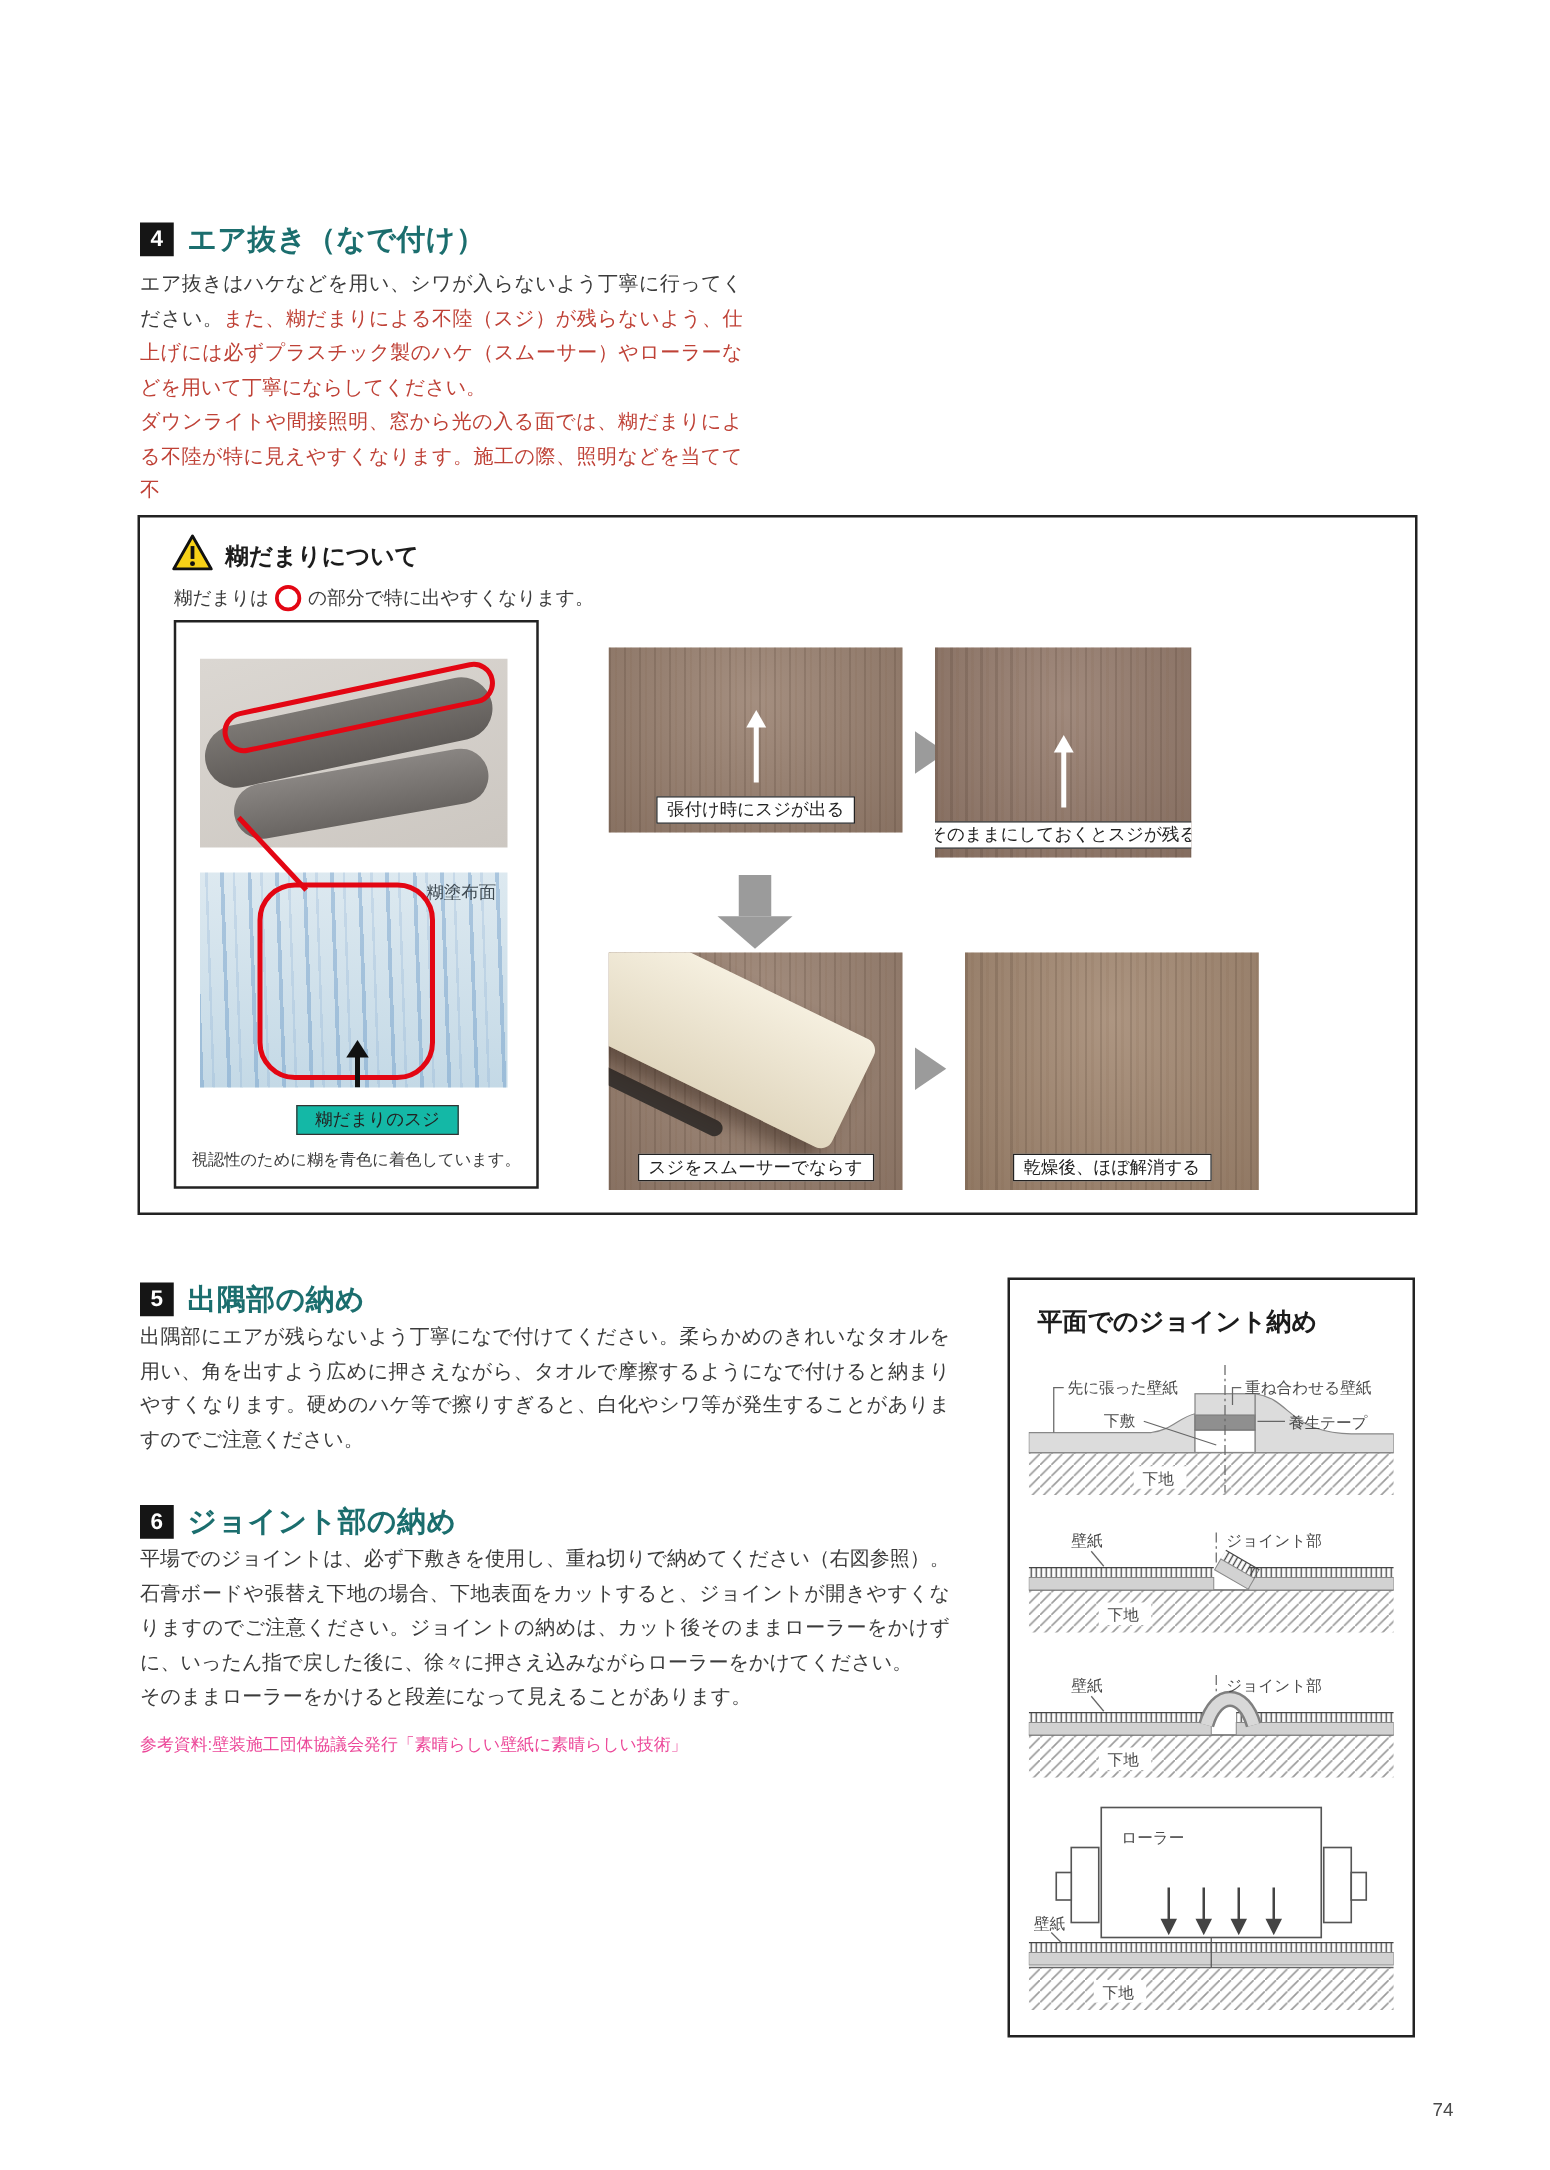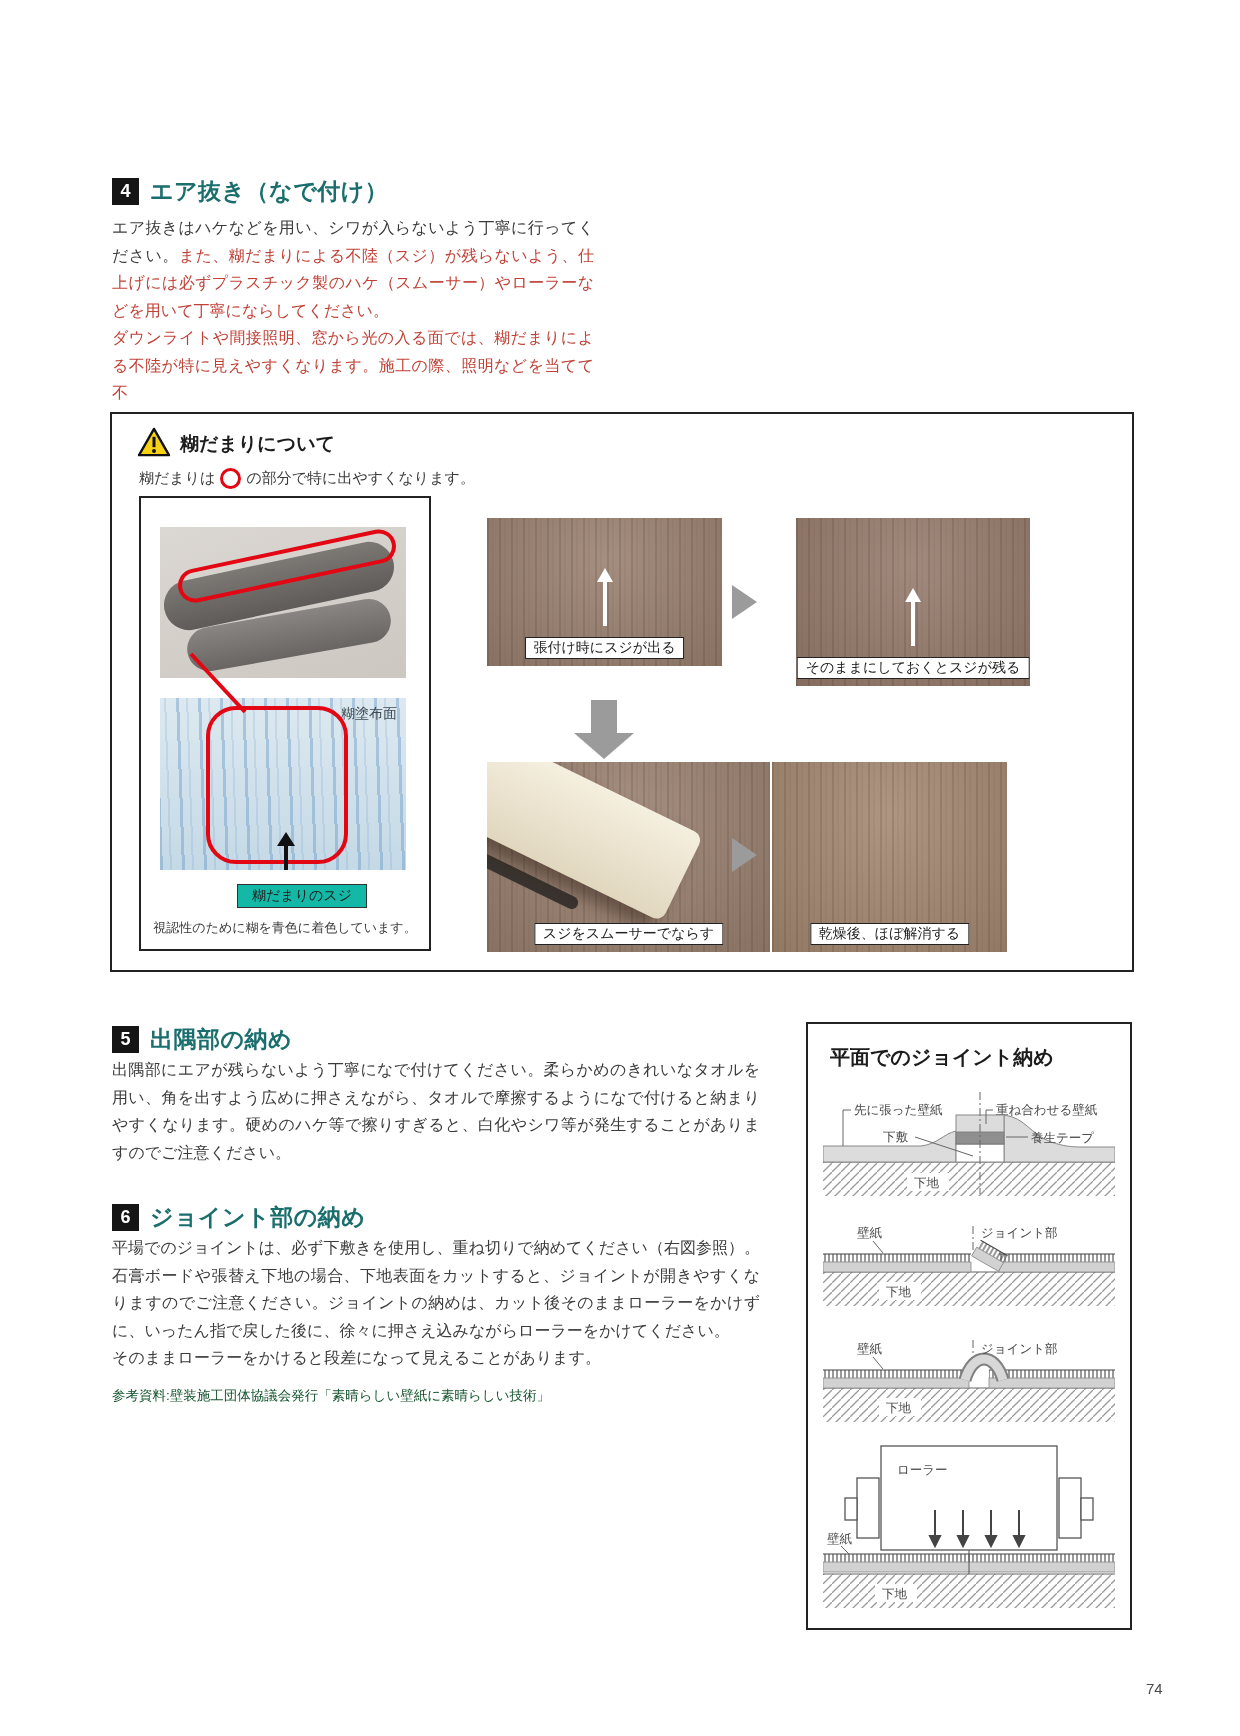--- a/index.html
+++ b/index.html
@@ -56,22 +56,22 @@
                    white-space:nowrap; color:#3b3b3b; }
 
   
   .photo { position:absolute; overflow:hidden; }
   .wp { background-color:#977e6d;
         background-image:
           repeating-linear-gradient(90deg, rgba(56,38,25,.15) 0 2px, rgba(0,0,0,0) 2px 5px,
                                     rgba(125,95,70,.12) 5px 7px, rgba(0,0,0,0) 7px 12px),
           radial-gradient(ellipse at 50% 28%, rgba(255,255,255,.13), rgba(0,0,0,.10)); }
   #photo-a { left:375px; top:104px; width:235px; height:148px; }
-  #photo-b { left:684px; top:104px; width:234px; height:168px; background-color:#93796a;text-align:center; }
-  #photo-c { left:375px; top:348px; width:283px; height:190px; }
+  #photo-b { left:636px; top:104px; width:205px; height:168px; background-color:#93796a;text-align:center; }
+  #photo-c { left:375px; top:348px; width:235px; height:190px; }
   #photo-d { left:660px; top:348px; width:235px; height:190px; background-color:#a1866f; }
   .caption-box { position:absolute; left:50%; bottom:7px; transform:translateX(-50%); background:#fff;
                  border:1px solid #222; padding:1px 8px; font-size:14px; white-space:nowrap; color:#222; }
   .white-arrow-stem { position:absolute; left:50%; bottom:40px; width:4px; height:46px; background:#fff; transform:translateX(-50%); }
   .white-arrow-head { position:absolute; left:50%; bottom:84px; transform:translateX(-50%); width:0; height:0;
                       border-left:8px solid transparent; border-right:8px solid transparent; border-bottom:14px solid #fff; }
   .smoother { position:absolute; left:-42px; top:14px; width:250px; height:96px; border-radius:10px;
               background:linear-gradient(180deg,#f5efdf,#e1d7bf); transform:rotate(26deg);
               box-shadow:-8px 12px 16px rgba(40,25,15,.45); }
   .smoother-edge { position:absolute; left:-52px; top:104px; width:150px; height:13px; border-radius:7px;
@@ -81,21 +81,21 @@
   #arrow-r1 { left:620px; top:171px; }
   #arrow-r2 { left:620px; top:424px; }
   .down-arrow-stem { position:absolute; left:479px; top:286px; width:26px; height:33px; background:#9b9b9b; }
   .down-arrow-head { position:absolute; left:462px; top:319px; width:0; height:0;
                      border-left:30px solid transparent; border-right:30px solid transparent; border-top:26px solid #9b9b9b; }
 
   
   #s5-body { position:absolute; left:112px; top:1056px; width:648px; font-size:16px; line-height:27.5px; text-align:justify; }
   #s6-body { position:absolute; left:112px; top:1234px; width:648px; font-size:16px; line-height:27.5px;
              text-align:justify; white-space:pre-line; }
-  #s6-ref { position:absolute; left:112px; top:1387px; font-size:13.5px; color:#14532d; }
+  #s6-ref { position:absolute; left:112px; top:1387px; font-size:13.5px; color:#ec4899; }
 
   
   #joint-box { position:absolute; left:806px; top:1022px; width:322px; height:604px; border:2px solid #222; background:#fff; }
   #joint-title { position:absolute; left:22px; top:20px; font-size:20px; font-weight:bold; color:#1c1c1c; }
   .diag { position:absolute; left:15px; }
   #diag1 { top:58px; }
   #diag2 { top:196px; }
   #diag3 { top:312px; }
   #diag4 { top:416px; }
   svg text { font-family:"Liberation Sans","DejaVu Sans",sans-serif; fill:#4a4a4a; font-size:12.5px; }

